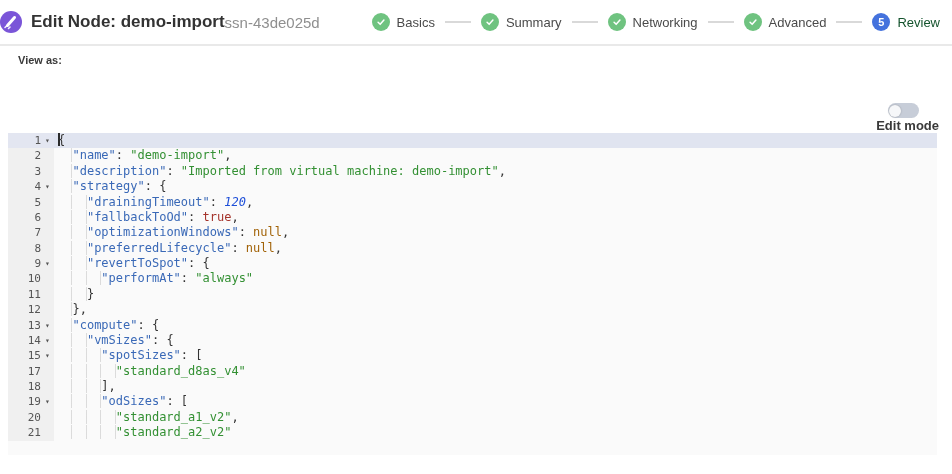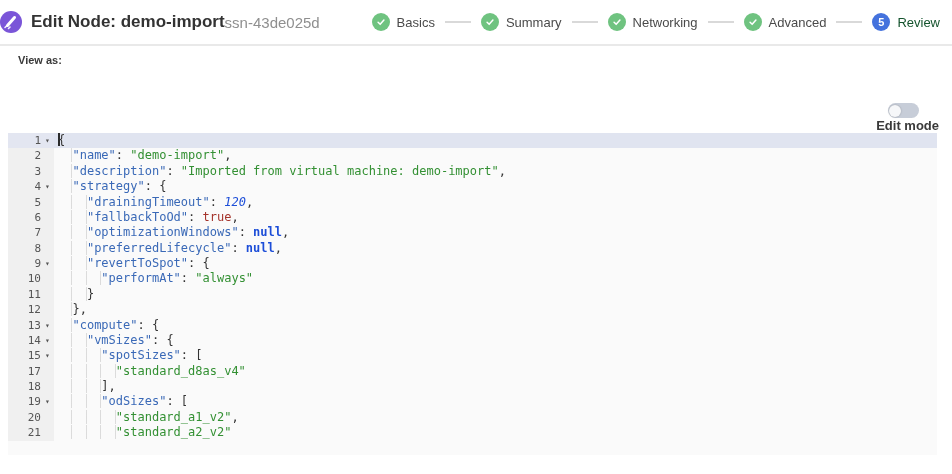--- a/index.html
+++ b/index.html
@@ -58,21 +58,21 @@
     box-sizing:border-box;}
   .gnum{flex:1;text-align:right;color:#555;font-size:11px;}
   .gfold{width:13px;text-align:center;font-size:8px;color:#555;cursor:pointer;}
   .code{flex:1;padding-left:4px;color:#333;}
   .line.active{background:#e0e4f0;}
   .line.active .gutter{background:#e3e6f1;}
   .tk-key{color:#3a69b7;}
   .tk-str{color:#339033;}
   .tk-num{color:#1d4ed8;font-style:italic;}
   .tk-bool{color:#a5342c;}
-  .tk-null{color:#1d4ed8;font-weight:bold;}
+  .tk-null{color:#a16207;font-weight:normal;}
   .indent{background:repeating-linear-gradient(to right,
       transparent 0,transparent calc(2ch - 1px),
       rgba(80,80,80,.18) calc(2ch - 1px),rgba(80,80,80,.18) 2ch);}
   .caret{display:inline-block;width:2px;height:13px;background:#2b2b2b;
     vertical-align:-2px;margin-right:-2px;}
 </style>
 </head>
 <body>
 
 <div class="header">

